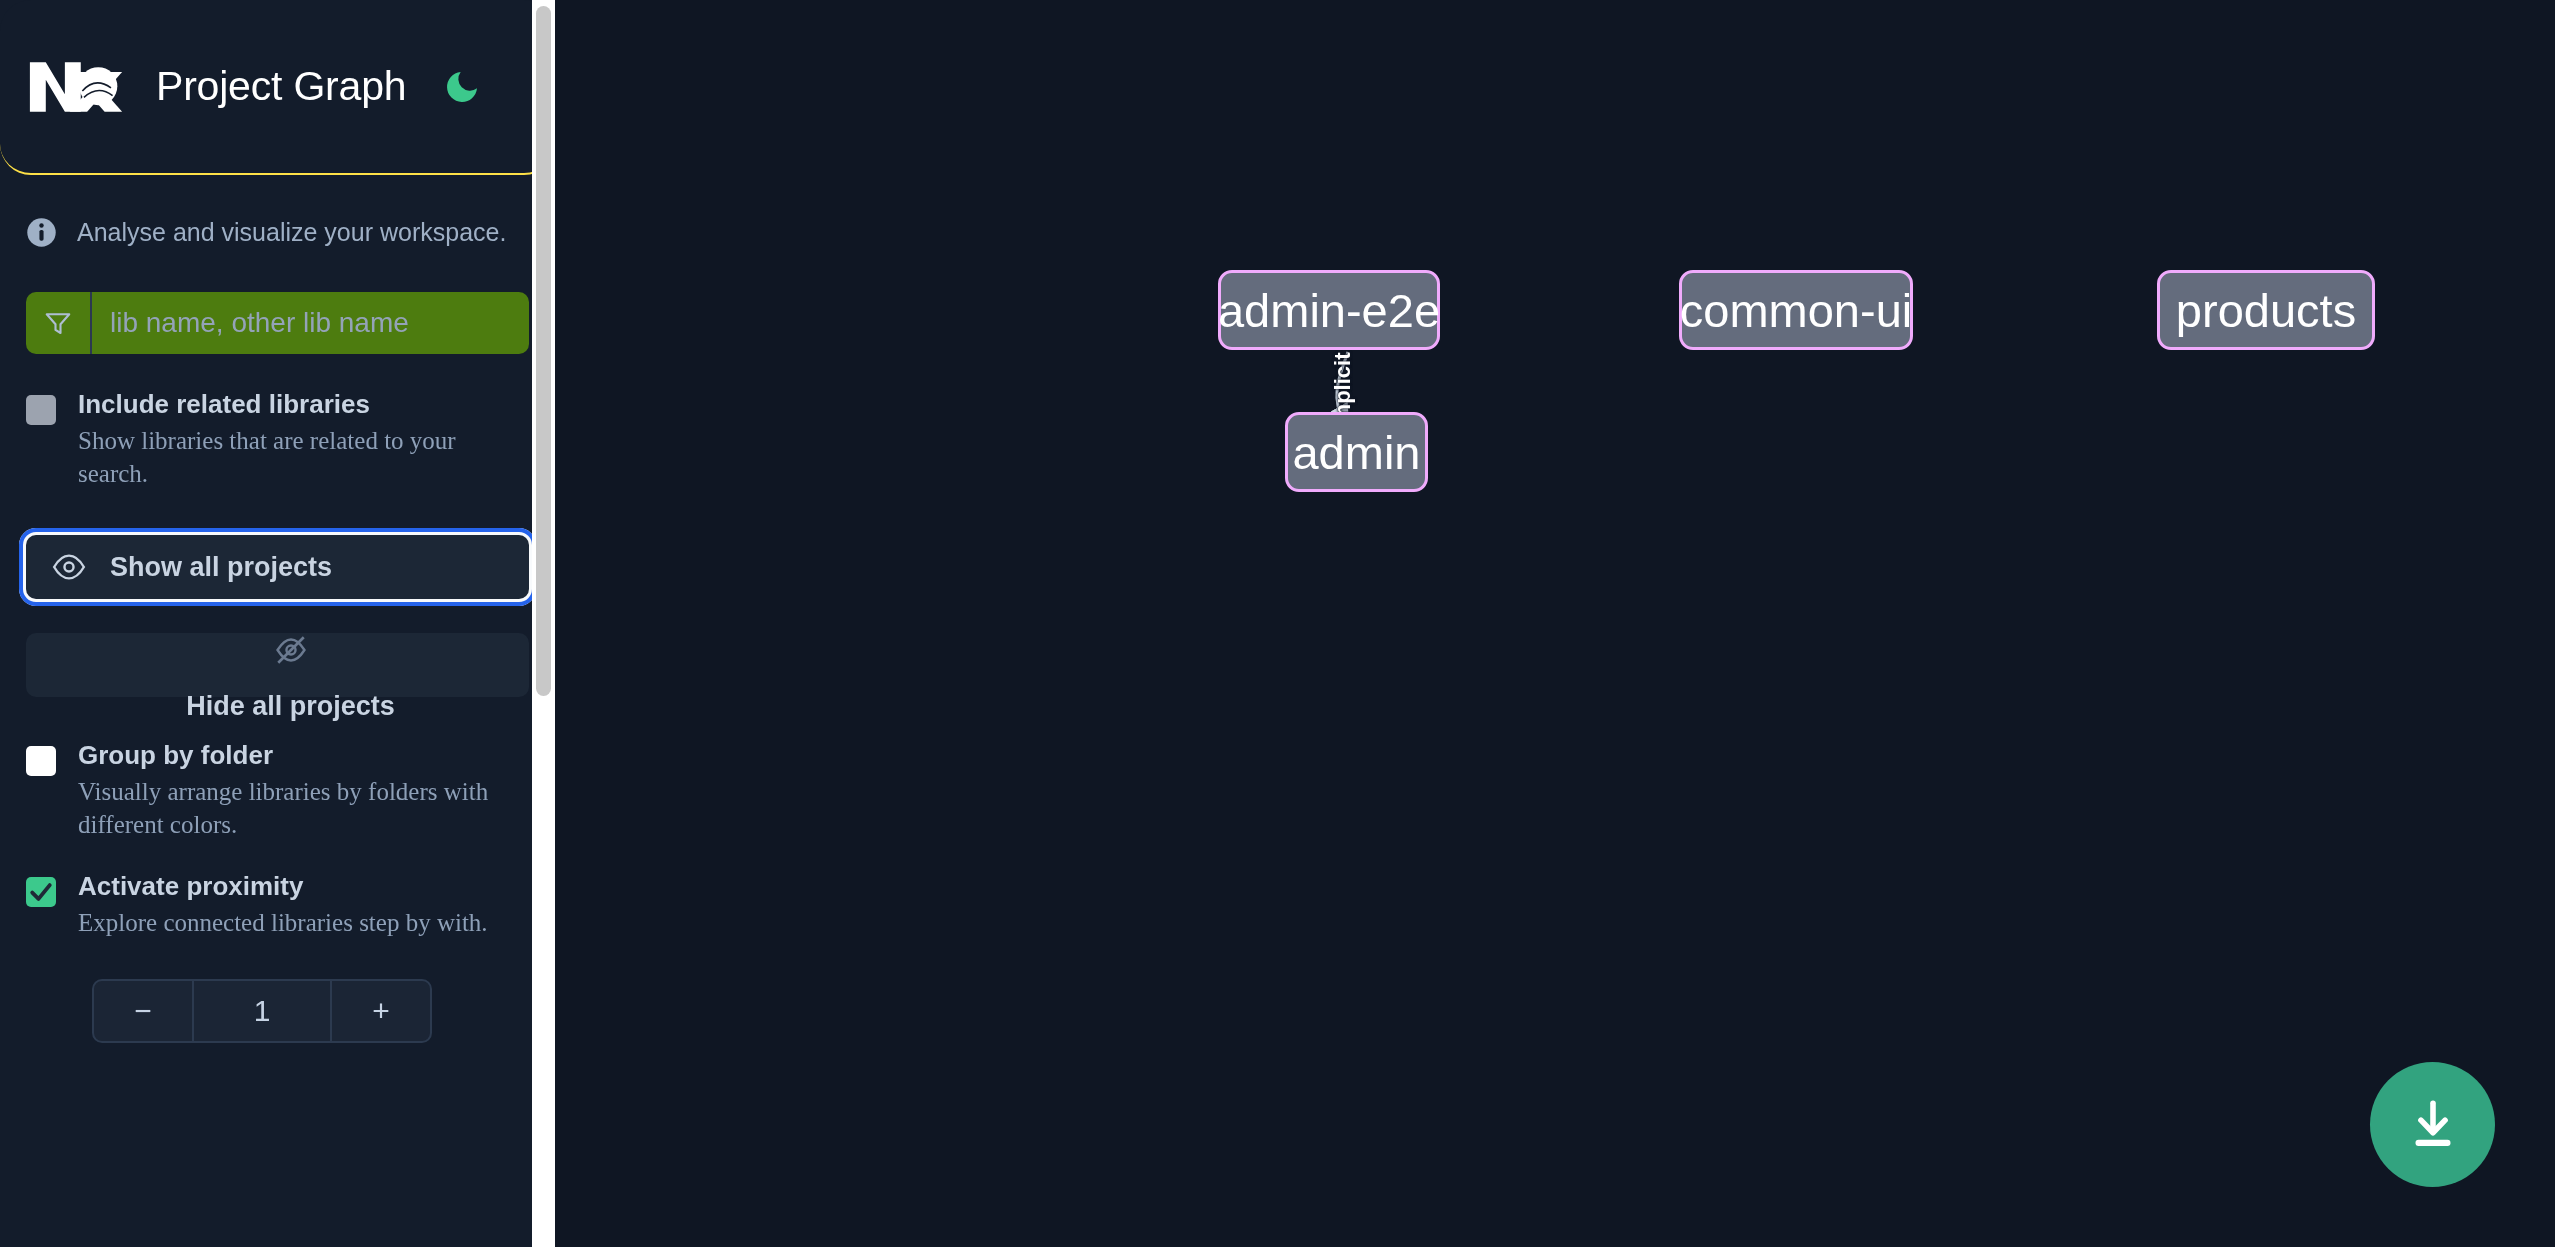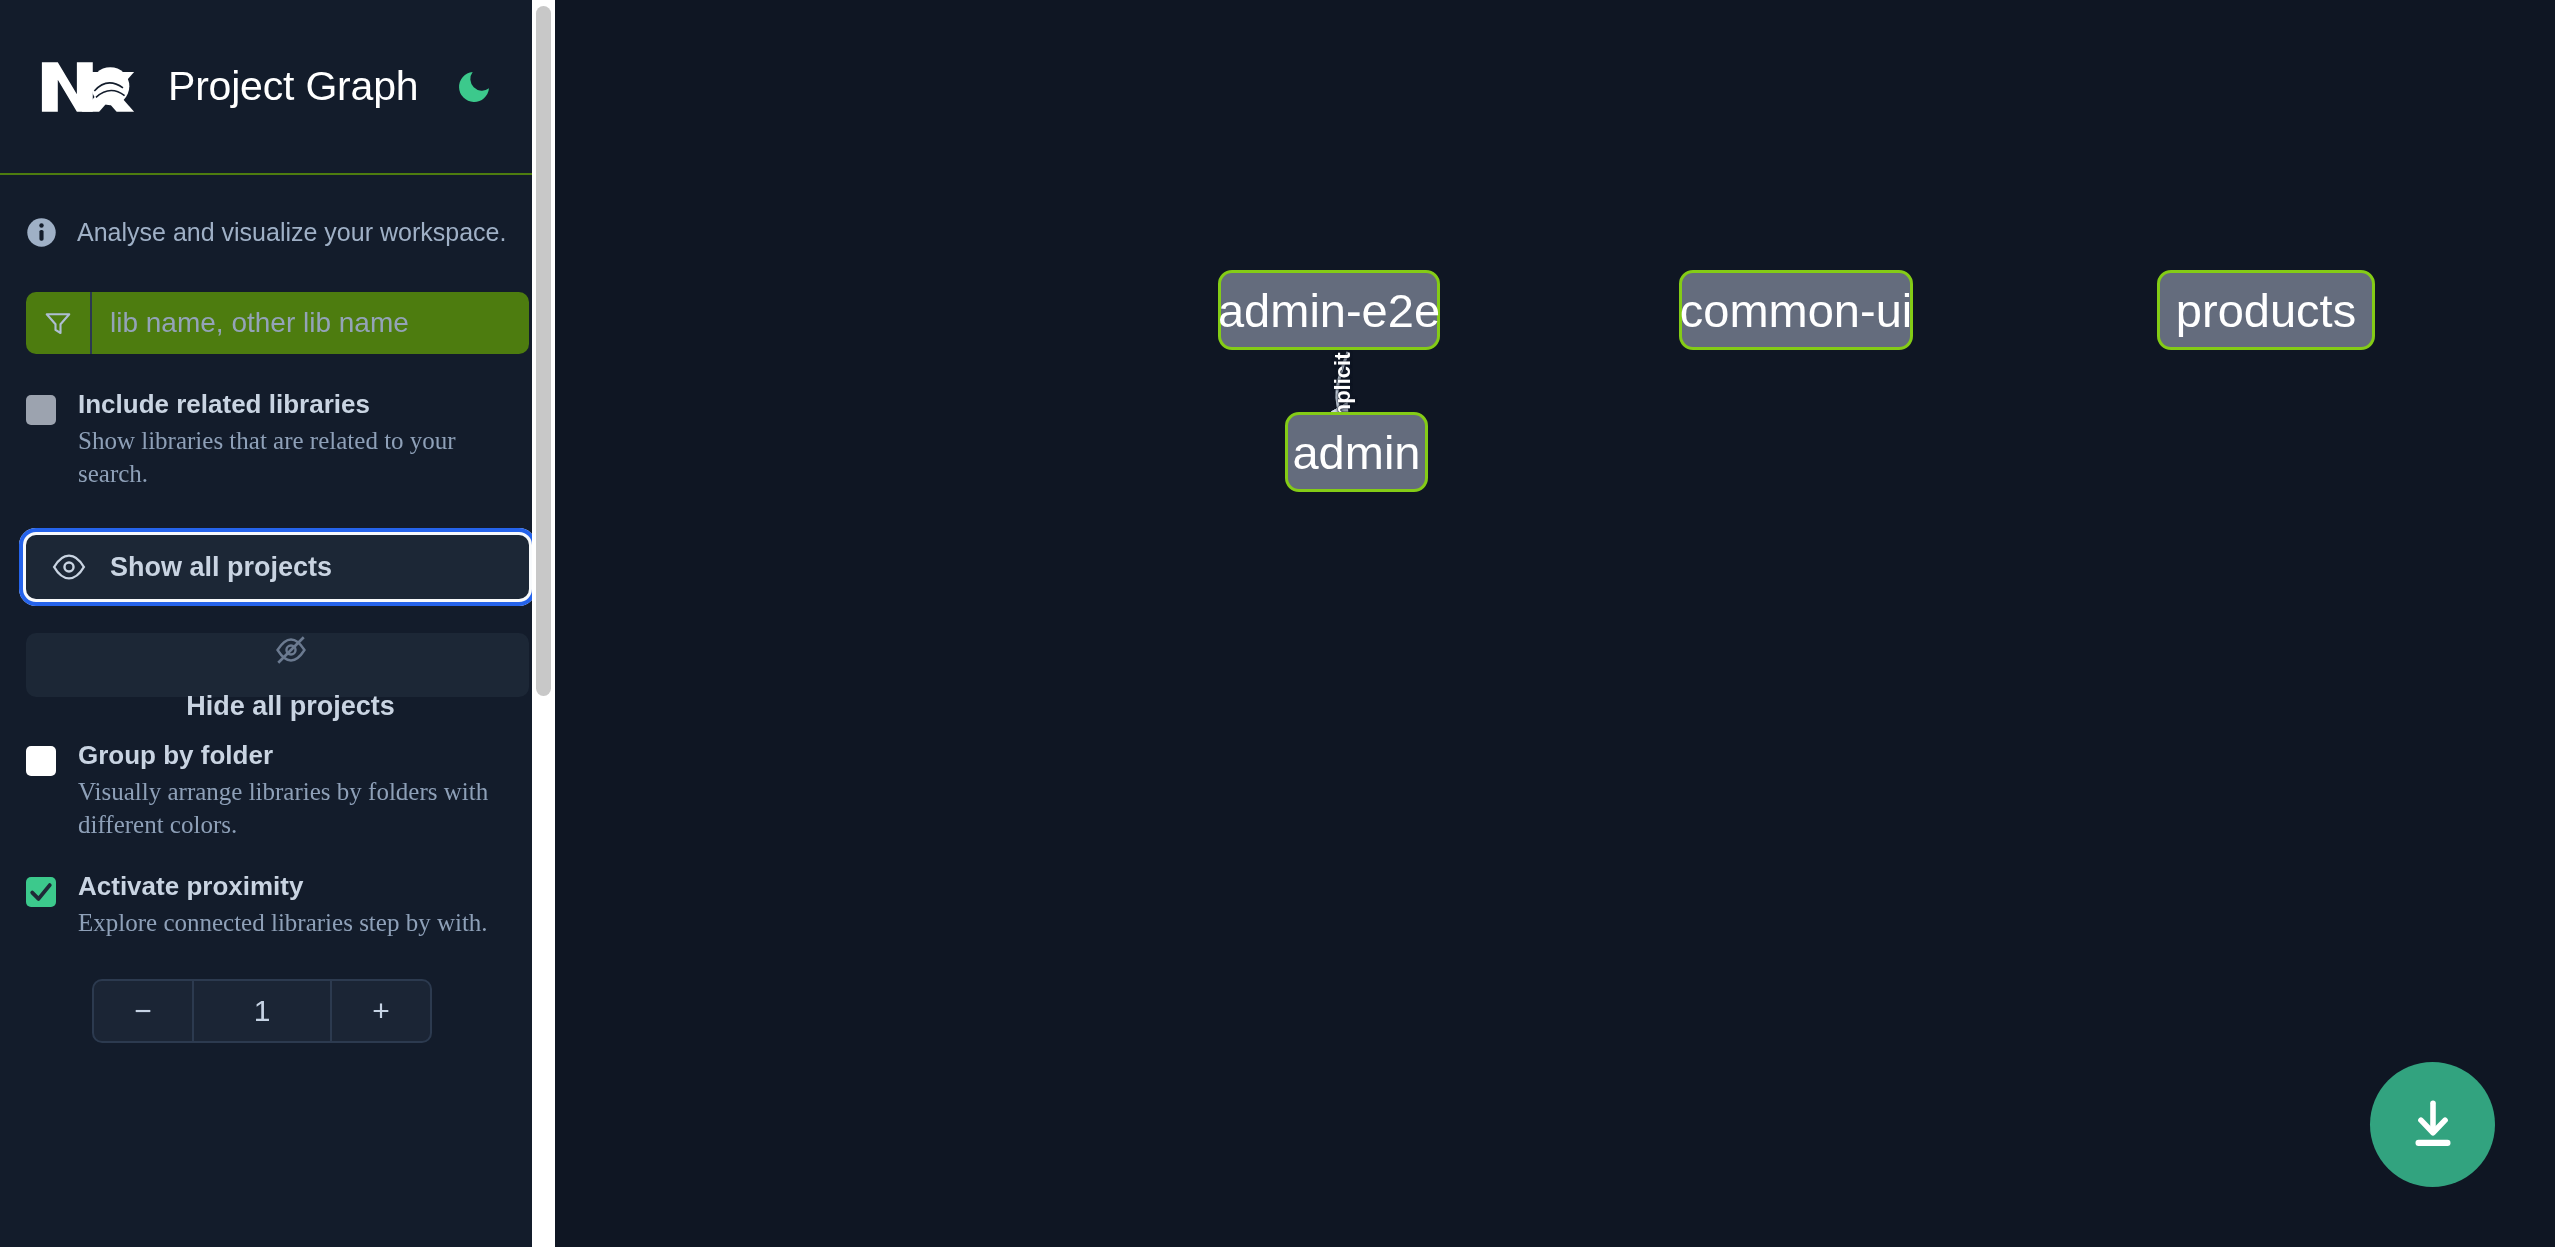--- a/index.html
+++ b/index.html
@@ -22,23 +22,24 @@
     width: 555px;
     height: 1247px;
     background: #131c2b;
     flex: 0 0 555px;
     overflow: hidden;
   }
   .sidebar-header {
     height: 175px;
     display: flex;
     align-items: center;
-    padding-left: 40px;
-    border-bottom: 2px solid #4d7c0f;
+    padding-left: 28px;
+    border-bottom: 2px solid #fde047;
     background: #131c2b;
+    border-radius: 31px;
   }
   .nx-logo {
     width: 96px; height: 62px;
     flex: 0 0 auto;
     margin-right: 32px;
   }
   .app-title {
     font-size: 41px;
     font-weight: 400;
     color: #ffffff;
@@ -206,21 +207,21 @@
   .graph {
     position: relative;
     flex: 1;
     height: 1247px;
     background: #0f1623;
     overflow: hidden;
   }
   .node {
     position: absolute;
     background: #646c7d;
-    border: 3px solid #84cc16;
+    border: 3px solid #f0abfc;
     border-radius: 14px;
     display: flex;
     align-items: center;
     justify-content: center;
     color: #ffffff;
     font-size: 47px;
     font-weight: 400;
     white-space: nowrap;
     cursor: pointer;
   }

